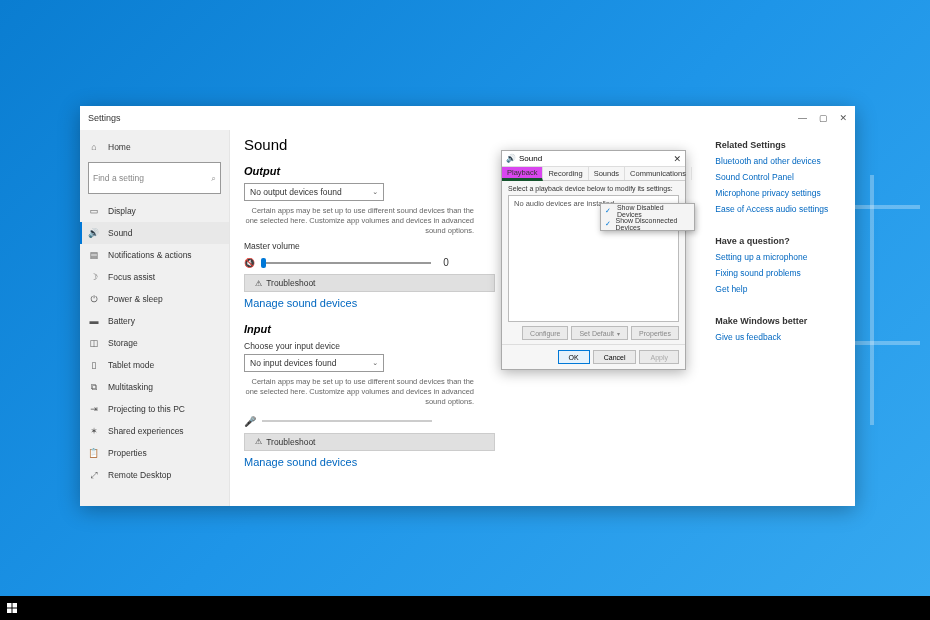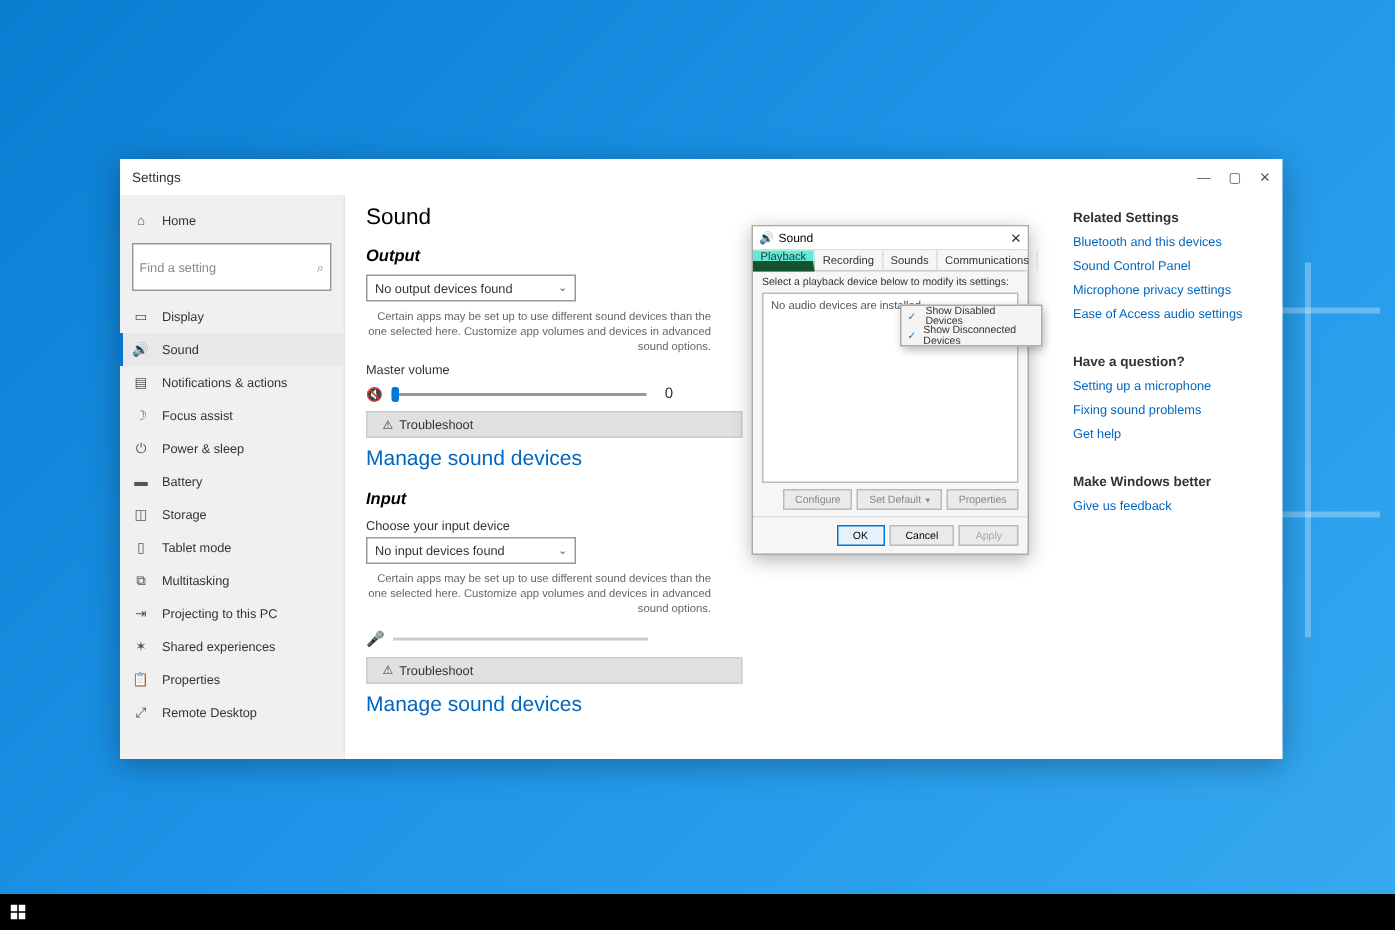--- a/index.html
+++ b/index.html
@@ -29,36 +29,36 @@
 .select-box { width: 140px; height: 18px; border: 1px solid #999; display: flex; align-items: center; padding: 0 5px; font-size: 8.5px; color: #333; justify-content: space-between; margin-bottom: 5px; }
 .select-box .chev { font-size: 7px; color: #555; }
 .desc-text { font-size: 7.5px; color: #666; line-height: 1.3; margin-bottom: 6px; max-width: 230px; text-align: right; }
 .slider-row { display: flex; align-items: center; gap: 6px; margin: 3px 0 6px; }
 .slider-row .mute-icon { font-size: 9px; color: #555; }
 .slider-track { flex: 1; height: 2px; background: #999; position: relative; max-width: 170px; }
 .slider-thumb { position: absolute; left: 0; top: -4px; width: 5px; height: 10px; background: #0078d7; border-radius: 2px; }
 .slider-val { font-size: 10px; color: #333; margin-left: 6px; }
 .btn { display: inline-flex; align-items: center; gap: 4px; height: 18px; padding: 0 10px; background: #e0e0e0; border: 1px solid #ccc; font-size: 8.5px; color: #333; margin-bottom: 5px; }
 .btn .ico { font-size: 8px; }
-.link { font-size: 14px; color: #0067c0; cursor: pointer; margin-bottom: 10px; display: block; }
+.link { font-size: 11px; color: #0067c0; cursor: pointer; margin-bottom: 10px; display: block; }
 .mic-row { display: flex; align-items: center; gap: 6px; margin: 3px 0 6px; }
 .mic-row .mic-icon { font-size: 10px; color: #555; }
 .mic-bar { flex: 1; height: 2px; background: #ccc; max-width: 170px; }
 .right-col { margin-left: 220px; width: 130px; display: flex; flex-direction: column; }
 .right-heading { font-size: 9px; font-weight: 600; color: #333; margin-bottom: 6px; margin-top: 4px; }
 .right-link { font-size: 8.5px; color: #0067c0; margin-bottom: 6px; cursor: pointer; }
 .right-sep { height: 12px; }
 
 .sound-dialog { position: absolute; top: 150px; left: 501px; width: 185px; height: 220px; background: #f6f6f6; border: 1px solid #aaa; box-shadow: 0 3px 12px rgba(0,0,0,0.3); display: flex; flex-direction: column; }
 .sound-titlebar { height: 16px; display: flex; align-items: center; padding: 0 4px; font-size: 8px; background: #fff; border-bottom: 1px solid #ddd; }
 .sound-titlebar .ttl { flex: 1; }
 .sound-close { font-size: 9px; color: #333; cursor: pointer; }
 .sound-tabs { display: flex; height: 14px; font-size: 7.5px; background: #f6f6f6; border-bottom: 1px solid #ccc; }
 .sound-tab { padding: 0 5px; display: flex; align-items: center; color: #333; border-right: 1px solid #ddd; }
-.sound-tab.active { background: #5eead4; border-bottom: 7px solid #14532d; margin-bottom: -1px; }
+.sound-tab.active { background: #d946ef; border-bottom: 3px solid #14532d; margin-bottom: -1px; }
 .sound-body { flex: 1; padding: 4px 6px; display: flex; flex-direction: column; }
 .sound-inst { font-size: 7px; color: #333; margin-bottom: 3px; }
 .device-list { flex: 1; background: #fff; border: 1px solid #bbb; padding: 3px 5px; font-size: 7.5px; color: #555; position: relative; }
 .sound-buttons { display: flex; justify-content: flex-end; gap: 3px; margin-top: 4px; }
 .sbtn { height: 14px; padding: 0 7px; font-size: 7px; background: #eaeaea; border: 1px solid #bbb; color: #888; display: flex; align-items: center; }
 .sound-footer { display: flex; justify-content: flex-end; gap: 3px; padding: 5px 6px; border-top: 1px solid #ddd; }
 .fbtn { height: 14px; padding: 0 10px; font-size: 7px; background: #eaeaea; border: 1px solid #bbb; display: flex; align-items: center; }
 .fbtn.primary { border: 1px solid #0078d7; background: #e6f2fb; color: #000; }
 .fbtn.disabled { color: #aaa; }
 
@@ -182,21 +182,21 @@
           <div class="mic-bar"></div>
         </div>
         <div class="btn">
             <span class="ico">⚠</span>
             <span>Troubleshoot</span>
           </div>
         <span class="link">Manage sound devices</span>
       </div>
       <div class="right-col">
         <div class="right-heading">Related Settings</div>
-        <span class="right-link">Bluetooth and this devices</span>
+        <span class="right-link">Bluetooth and other devices</span>
         <span class="right-link">Sound Control Panel</span>
         <span class="right-link">Microphone privacy settings</span>
         <span class="right-link">Ease of Access audio settings</span>
         <div class="right-sep"></div>
         <div class="right-heading">Have a question?</div>
         <span class="right-link">Setting up a microphone</span>
         <span class="right-link">Fixing sound problems</span>
         <span class="right-link">Get help</span>
         <div class="right-sep"></div>
         <div class="right-heading">Make Windows better</div>

